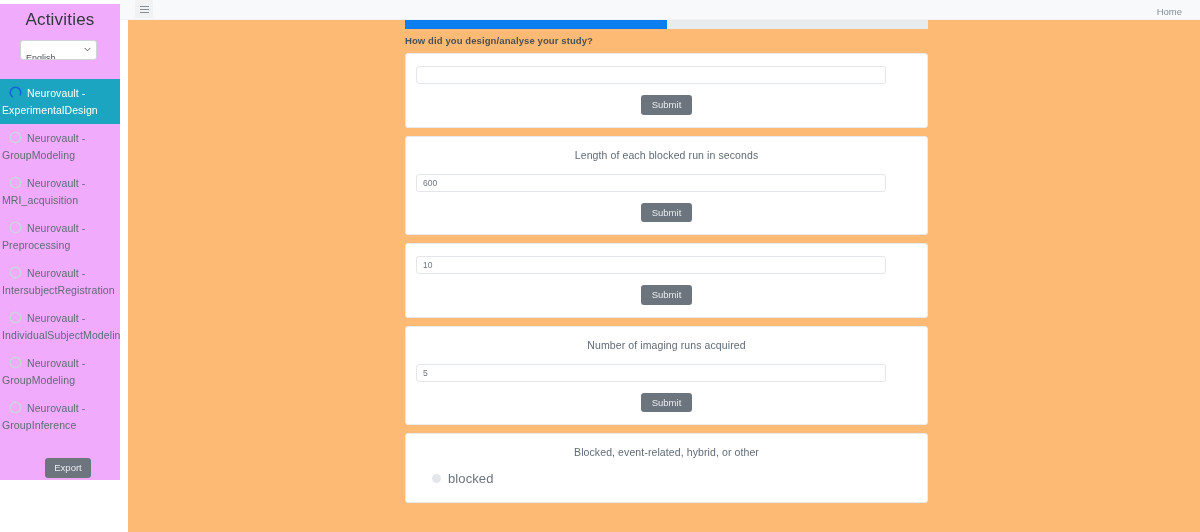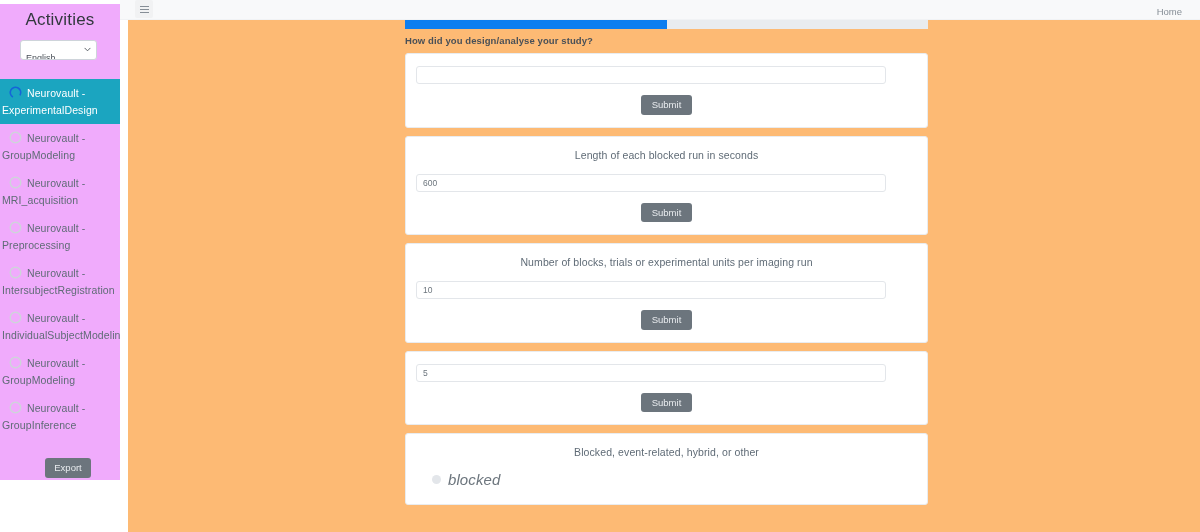--- a/index.html
+++ b/index.html
@@ -200,24 +200,23 @@
     cursor: pointer;
   }
   .radio-dot {
     width: 9px; height: 9px;
     border-radius: 50%;
     background: #e3e6ea;
     flex: 0 0 auto;
     position: relative;
   }
   .radio-label {
-    font-size: 15px;
+    font-size: 13px;
     color: #6c757d;
     letter-spacing: .1px;
-    font-style: italic;
   }
 </style>
 </head>
 <body>
 
 <div class="page">
 
   <aside class="sidebar">
     <h1 class="sidebar-title">Activities</h1>
 
@@ -343,28 +342,28 @@
 
         <section class="card">
           <div class="card-title">Length of each blocked run in seconds</div>
           <input class="card-input" type="text" value="600" style="">
           <div class="submit-row">
             <button class="submit-btn">Submit</button>
           </div>
         </section>
 
         <section class="card">
-          <div class="card-title">Number of blocks, trials or experimental units per imaging run</div>
           <input class="card-input" type="text" value="10" style="">
           <div class="submit-row">
             <button class="submit-btn">Submit</button>
           </div>
         </section>
 
         <section class="card">
+          <div class="card-title">Number of imaging runs acquired</div>
           <input class="card-input" type="text" value="5" style="">
           <div class="submit-row">
             <button class="submit-btn">Submit</button>
           </div>
         </section>
 
         <section class="card">
           <div class="card-title">Blocked, event-related, hybrid, or other</div>
           <ul class="radio-list">
             <li class="radio-row">

